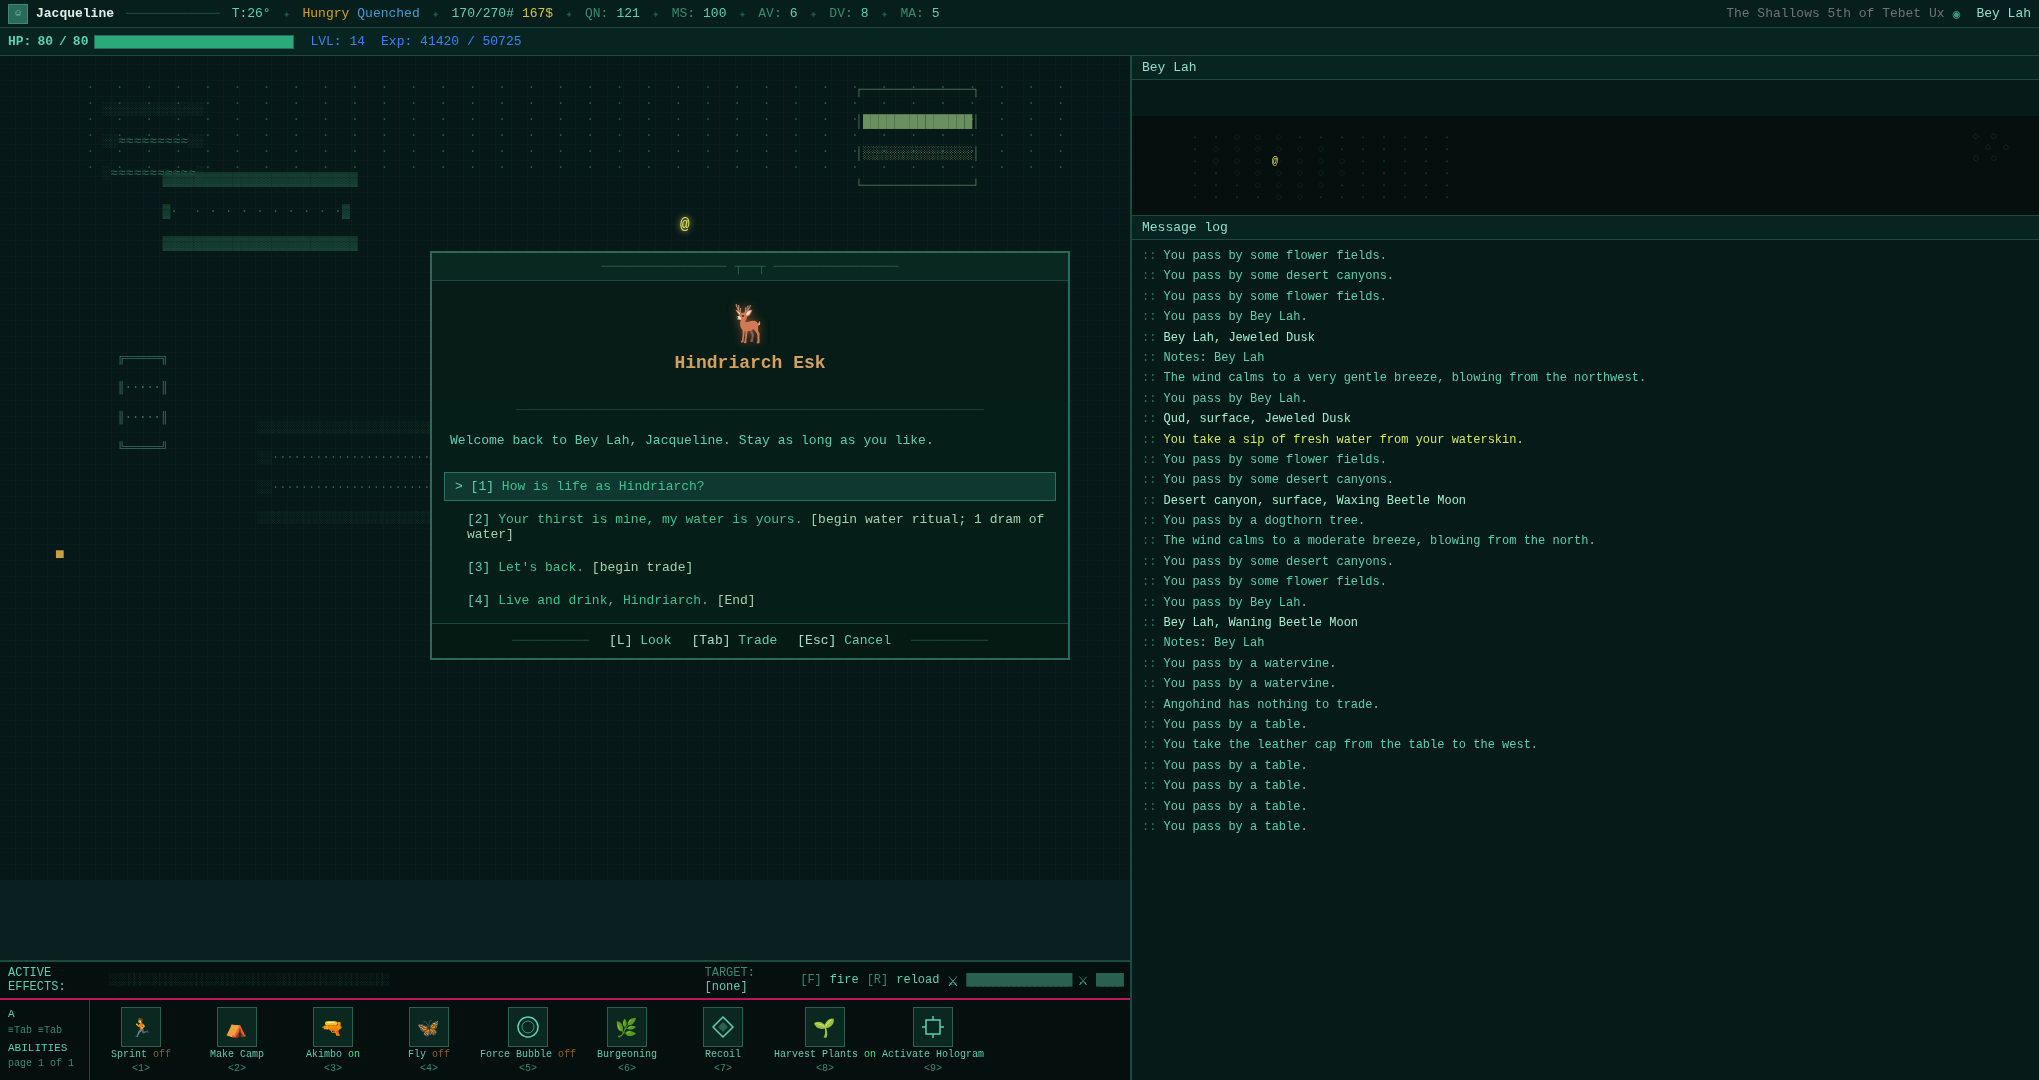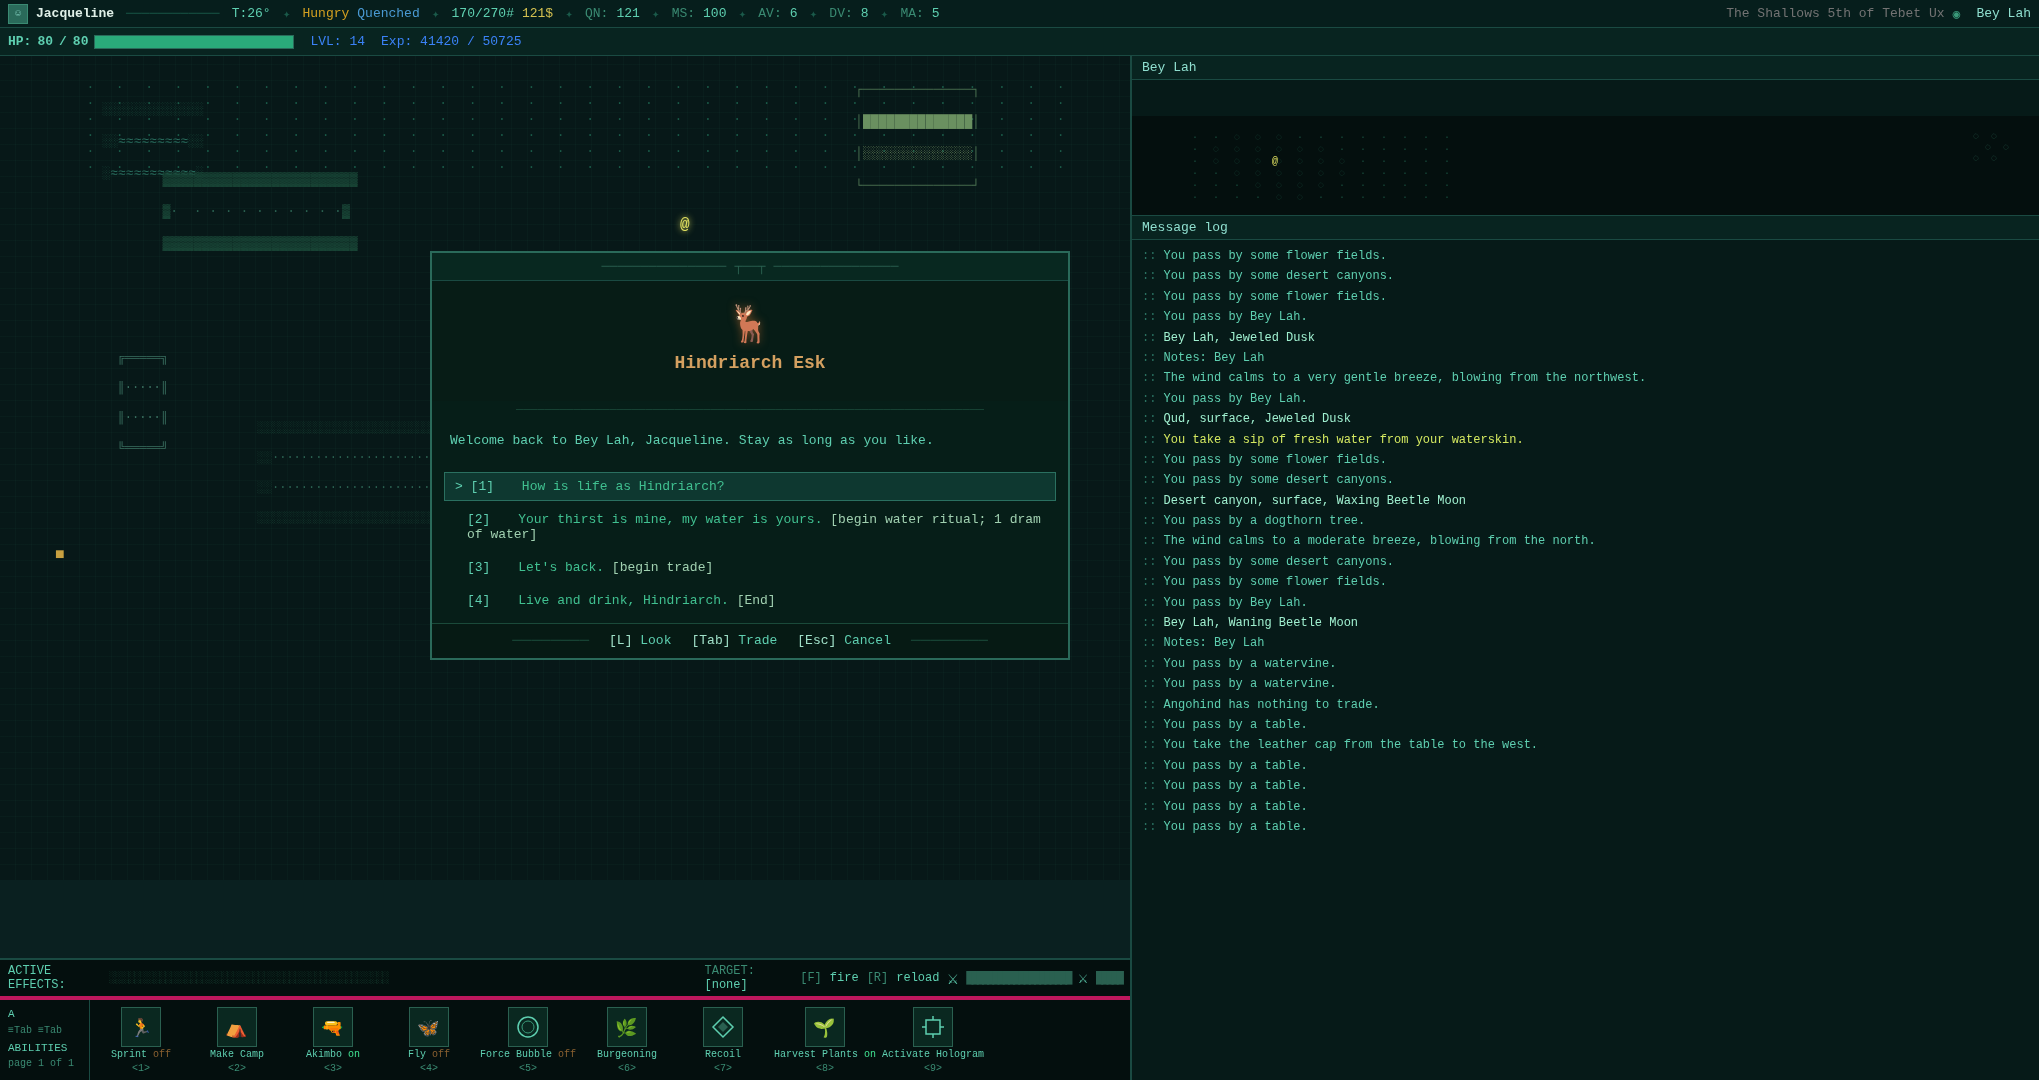--- a/index.html
+++ b/index.html
@@ -208,21 +208,21 @@
       padding: 6px 10px;
       font-size: 13px;
       cursor: pointer;
       border: 1px solid transparent;
     }
     .dialog-option.selected {
       background: #0e3830;
       border: 1px solid #2a7060;
     }
     .dialog-option-num { color: #5ecfb0; }
-    .dialog-option-text { color: #40c090; margin-left: 20px; }
+    .dialog-option-text { color: #40c090; }
     .dialog-option-action { color: #a0d0b0; }
 
     
     #dialog-footer {
       display: flex;
       align-items: center;
       justify-content: center;
       gap: 20px;
       padding: 8px;
       border-top: 1px solid #1a4a3a;
@@ -301,21 +301,21 @@
       background: #061a16;
       border-top: 2px solid #1a4a42;
     }
     #bottom-status-bar {
       display: flex;
       align-items: center;
       padding: 4px 8px;
       font-size: 12px;
       color: #3a8a72;
       gap: 16px;
-      border-bottom: 4px solid #be185d;
+      border-bottom: 2px solid #be185d;
       background: #040f0e;
     }
     .status-section { color: #5ecfb0; }
     .target-section { color: #5ecfb0; margin-left: 300px; }
     .fire-section { color: #5ecfb0; margin-left: auto; }
 
     
     #abilities-bar {
       display: flex;
       align-items: stretch;
@@ -377,21 +377,21 @@
 <div id="top-bar">
   <span class="top-icon">☺</span>
   <span class="top-name">Jacqueline</span>
   <span class="top-separator">────────────</span>
   <span class="top-value">T:26°</span>
   <span class="top-separator">✦</span>
   <span class="top-hungry">Hungry</span>
   <span class="top-quenched">Quenched</span>
   <span class="top-separator">✦</span>
   <span class="top-value">170/270#</span>
-  <span class="top-money">121$</span>
+  <span class="top-money">167$</span>
   <span class="top-separator">✦</span>
   <span class="top-label">QN:</span>
   <span class="top-value">121</span>
   <span class="top-separator">✦</span>
   <span class="top-label">MS:</span>
   <span class="top-value">100</span>
   <span class="top-separator">✦</span>
   <span class="top-label">AV:</span>
   <span class="top-value">6</span>
   <span class="top-separator">✦</span>

